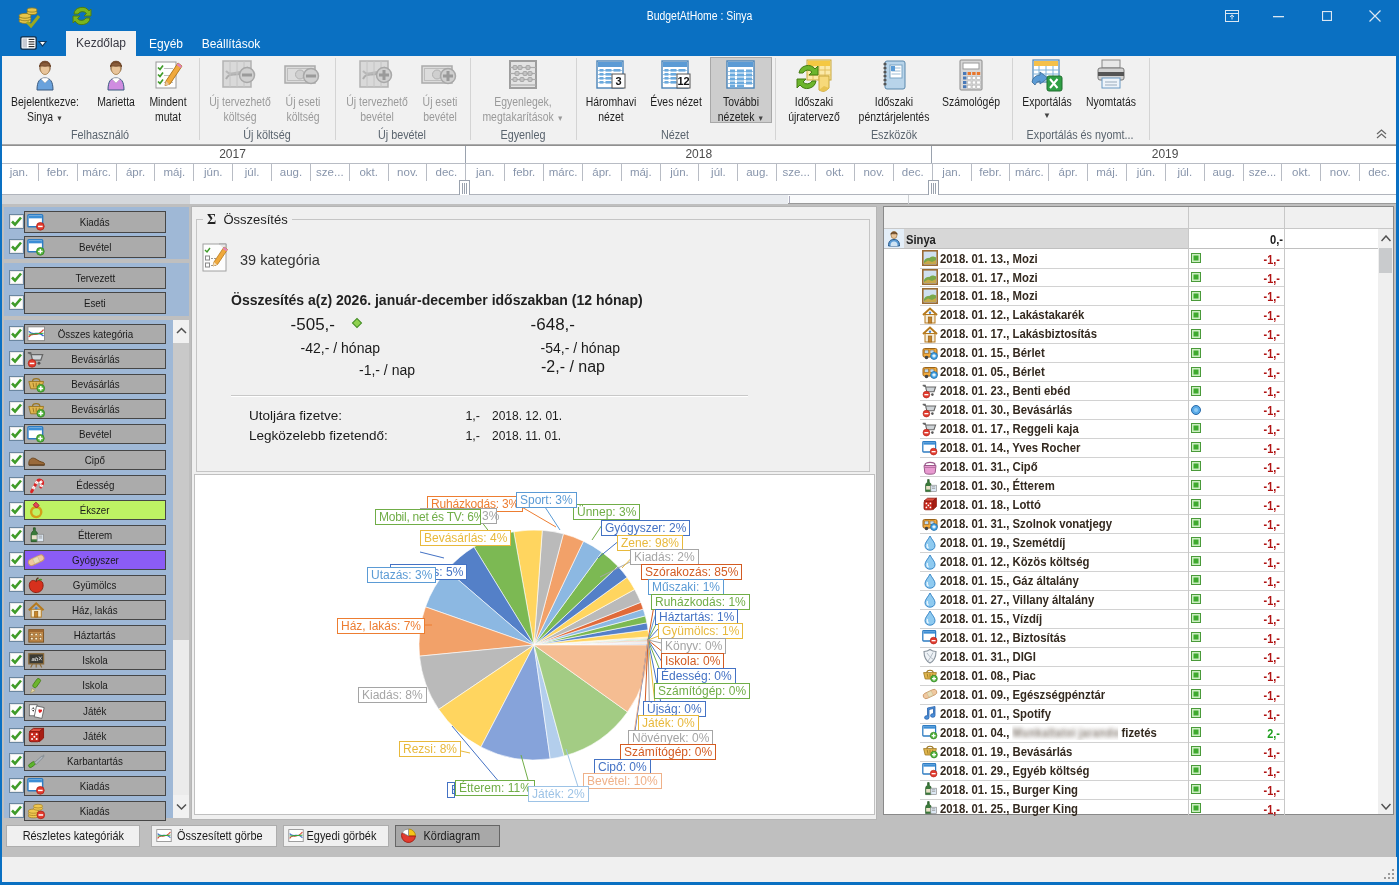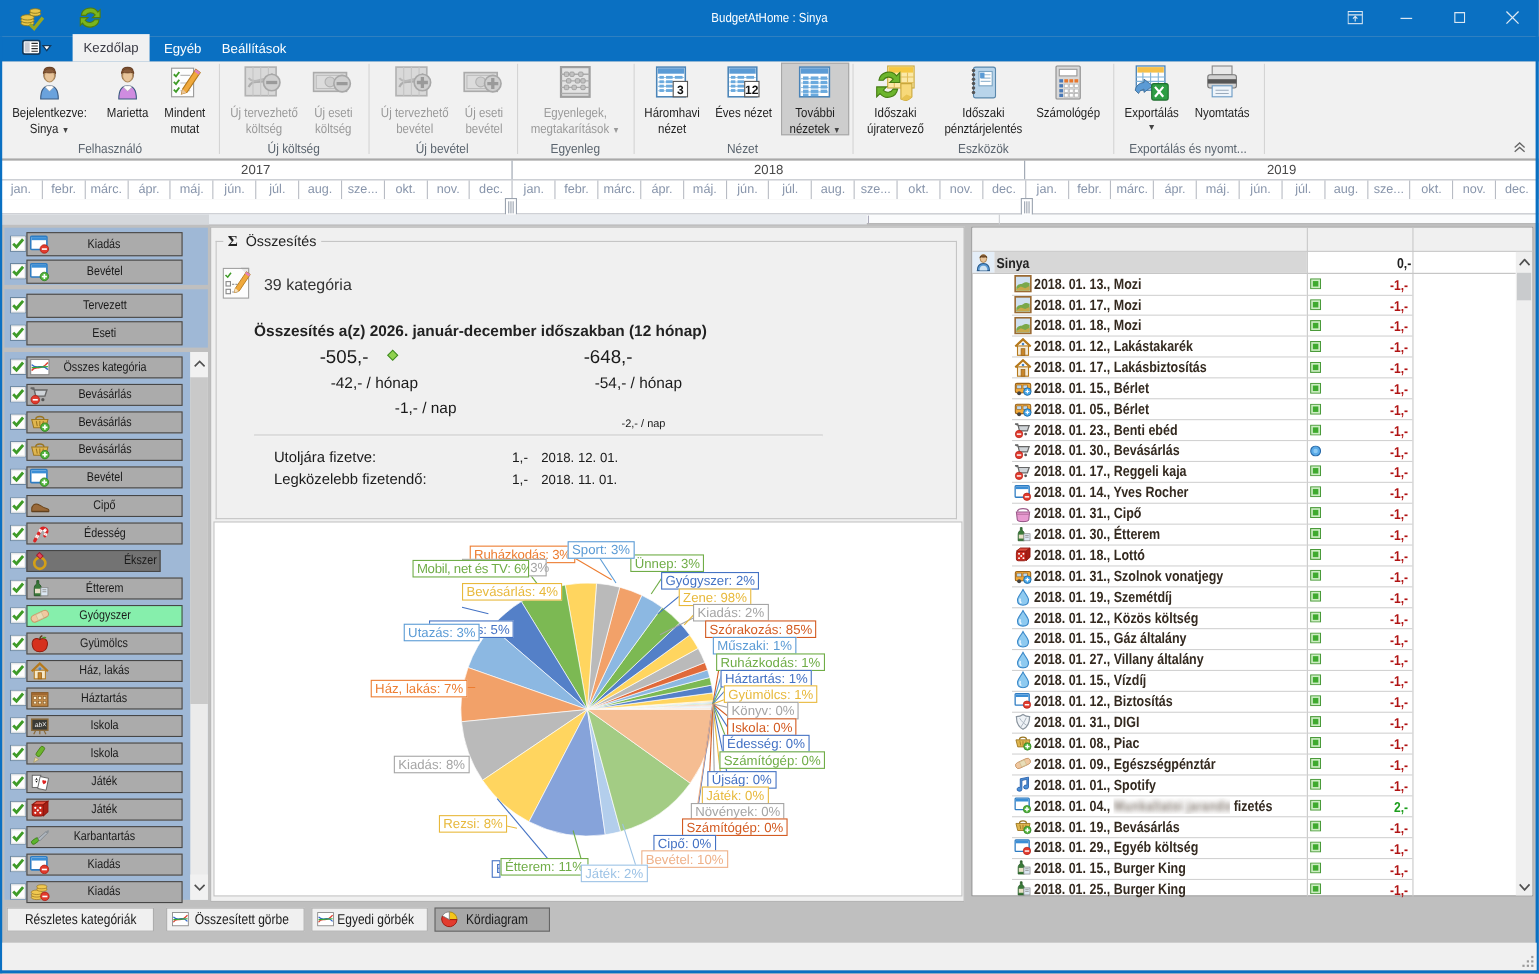--- a/index.html
+++ b/index.html
@@ -512,21 +512,21 @@
 <div class="abs" style="left:27px;top:476px;width:20px;height:20px;transform:scale(0.92);transform-origin:0 0"><svg width="20" height="20" viewBox="0 0 20 20">
 <path d="M5 17 L11 6 A3.2 3.2 0 0 1 16.8 8.5 L15 12" stroke="#d22" stroke-width="3.2" fill="none" stroke-linecap="round"></path>
 <path d="M6.5 14.2 L8.1 11.2 M9.7 8.4 L11.3 5.8 M14.2 5.6 L16.2 7.6 M16.3 9.4 L15.1 11.8" stroke="#fff" stroke-width="3.2" stroke-linecap="butt"></path>
 <path d="M5 17 L11 6 A3.2 3.2 0 0 1 16.8 8.5 L15 12" stroke="#c33" stroke-width="1" fill="none" opacity="0.3"></path>
 </svg></div>
 <svg class="abs" style="left:9px;top:502px" width="15" height="15" viewBox="0 0 15 15">
 <rect x="0.5" y="0.5" width="14" height="14" fill="#fff" stroke="#6a86a0"></rect>
 <rect x="1.5" y="1.5" width="12" height="12" fill="#fdfdfd" stroke="#e8e8e8"></rect>
 <path d="M3 7.5 L6 10.5 L12 3.5" stroke="#3f9b28" stroke-width="2.6" fill="none"></path>
 </svg>
-<div class="abs" style="left:24px;top:500px;width:122px;height:20px;background:#737373;border:1px solid #464646;color:#1a1a1a;font-size:11.5px;text-align:right;line-height:18px"><span style="display:inline-block;transform:scaleX(0.85)">Ékszer</span></div>
+<div class="abs" style="left:24px;top:500px;width:142px;height:20px;background:#bef264;border:1px solid #464646;color:#1a1a1a;font-size:11.5px;text-align:center;line-height:18px"><span style="display:inline-block;transform:scaleX(0.85)">Ékszer</span></div>
 <div class="abs" style="left:27px;top:501px;width:20px;height:20px;transform:scale(0.92);transform-origin:0 0"><svg width="20" height="20" viewBox="0 0 20 20">
 <circle cx="10" cy="12" r="5.5" fill="none" stroke="#d4a017" stroke-width="2.6"></circle>
 <rect x="7.5" y="2.5" width="5" height="4" fill="#e8475a" stroke="#a02030" transform="rotate(45 10 4.5)"></rect>
 </svg></div>
 <svg class="abs" style="left:9px;top:527px" width="15" height="15" viewBox="0 0 15 15">
 <rect x="0.5" y="0.5" width="14" height="14" fill="#fff" stroke="#6a86a0"></rect>
 <rect x="1.5" y="1.5" width="12" height="12" fill="#fdfdfd" stroke="#e8e8e8"></rect>
 <path d="M3 7.5 L6 10.5 L12 3.5" stroke="#3f9b28" stroke-width="2.6" fill="none"></path>
 </svg>
 <div class="abs" style="left:24px;top:525px;width:142px;height:20px;background:#ababab;border:1px solid #464646;color:#1a1a1a;font-size:11.5px;text-align:center;line-height:18px"><span style="display:inline-block;transform:scaleX(0.85)">Étterem</span></div>
@@ -535,21 +535,21 @@
 <rect x="5.2" y="10" width="5.6" height="4.5" fill="#e8e0c8"></rect>
 <rect x="11" y="9" width="7" height="8" fill="#dce8f4" stroke="#888" stroke-width="0.8"></rect>
 <line x1="12.5" y1="11" x2="16.5" y2="11" stroke="#999"></line>
       <line x1="12.5" y1="13" x2="16.5" y2="13" stroke="#999"></line>
 </svg></div>
 <svg class="abs" style="left:9px;top:552px" width="15" height="15" viewBox="0 0 15 15">
 <rect x="0.5" y="0.5" width="14" height="14" fill="#fff" stroke="#6a86a0"></rect>
 <rect x="1.5" y="1.5" width="12" height="12" fill="#fdfdfd" stroke="#e8e8e8"></rect>
 <path d="M3 7.5 L6 10.5 L12 3.5" stroke="#3f9b28" stroke-width="2.6" fill="none"></path>
 </svg>
-<div class="abs" style="left:24px;top:550px;width:142px;height:20px;background:#86efac;border:1px solid #464646;color:#1a1a1a;font-size:11.5px;text-align:center;line-height:18px"><span style="display:inline-block;transform:scaleX(0.85)">Gyógyszer</span></div>
+<div class="abs" style="left:24px;top:550px;width:142px;height:20px;background:#8b5cf6;border:1px solid #464646;color:#1a1a1a;font-size:11.5px;text-align:center;line-height:18px"><span style="display:inline-block;transform:scaleX(0.85)">Gyógyszer</span></div>
 <div class="abs" style="left:27px;top:551px;width:20px;height:20px;transform:scale(0.92);transform-origin:0 0"><svg width="20" height="20" viewBox="0 0 20 20">
 <rect x="1" y="6.5" width="18" height="7" rx="3.5" fill="#f0c8a0" stroke="#c89868" stroke-width="1" transform="rotate(-25 10 10)"></rect>
 <rect x="7" y="7" width="6" height="6" fill="#e8ddb8" stroke="#c8b888" stroke-width="0.6" transform="rotate(-25 10 10)"></rect>
 </svg></div>
 <svg class="abs" style="left:9px;top:577px" width="15" height="15" viewBox="0 0 15 15">
 <rect x="0.5" y="0.5" width="14" height="14" fill="#fff" stroke="#6a86a0"></rect>
 <rect x="1.5" y="1.5" width="12" height="12" fill="#fdfdfd" stroke="#e8e8e8"></rect>
 <path d="M3 7.5 L6 10.5 L12 3.5" stroke="#3f9b28" stroke-width="2.6" fill="none"></path>
 </svg>
 <div class="abs" style="left:24px;top:575px;width:142px;height:20px;background:#ababab;border:1px solid #464646;color:#1a1a1a;font-size:11.5px;text-align:center;line-height:18px"><span style="display:inline-block;transform:scaleX(0.85)">Gyümölcs</span></div>
@@ -710,21 +710,21 @@
 <div class="abs" style="left:240px;top:252px;font-size:14.5px;color:#333">39 kategória</div>
 <div class="abs" style="left:231px;top:292px;font-size:14px;font-weight:bold;color:#222">Összesítés a(z) 2026. január-december időszakban (12 hónap)</div>
 <div class="abs" style="left:240px;top:315px;width:95px;text-align:right;font-size:17px;color:#1a1a1a">-505,-</div>
 <div class="abs" style="left:480px;top:315px;width:95px;text-align:right;font-size:17px;color:#1a1a1a">-648,-</div>
 <svg class="abs" style="left:351px;top:317px" width="12" height="12" viewBox="0 0 12 12">
 <rect x="2.8" y="2.8" width="6.4" height="6.4" fill="#8fd14f" stroke="#3f8b1f" stroke-width="1" transform="rotate(45 6 6)"></rect>
   </svg>
 <div class="abs" style="left:240px;top:340px;width:140px;text-align:right;font-size:14px;color:#1a1a1a">-42,- / hónap</div>
 <div class="abs" style="left:480px;top:340px;width:140px;text-align:right;font-size:14px;color:#1a1a1a">-54,- / hónap</div>
 <div class="abs" style="left:275px;top:362px;width:140px;text-align:right;font-size:14px;color:#1a1a1a">-1,- / nap</div>
-<div class="abs" style="left:465px;top:380px;width:140px;text-align:right;font-size:10px;color:#1a1a1a">-2,- / nap</div>
+<div class="abs" style="left:465px;top:358px;width:140px;text-align:right;font-size:16px;color:#1a1a1a">-2,- / nap</div>
 <div class="abs" style="left:231px;top:395px;width:517px;height:2px;background:#c8c8c8;border-bottom:1px solid #fff"></div>
 <div class="abs" style="left:249px;top:408px;font-size:13.5px;color:#1a1a1a">Utoljára fizetve:</div>
 <div class="abs" style="left:430px;top:409px;width:50px;text-align:right;font-size:12.5px;color:#1a1a1a">1,-</div>
 <div class="abs" style="left:492px;top:409px;font-size:12px;color:#1a1a1a">2018. 12. 01.</div>
 <div class="abs" style="left:249px;top:428px;font-size:13.5px;color:#1a1a1a">Legközelebb fizetendő:</div>
 <div class="abs" style="left:430px;top:429px;width:50px;text-align:right;font-size:12.5px;color:#1a1a1a">1,-</div>
 <div class="abs" style="left:492px;top:429px;font-size:12px;color:#1a1a1a">2018. 11. 01.</div>
 <div class="abs" style="left:194px;top:474px;width:681px;height:341px;background:#fff;border:1px solid #c0c0c0"></div>
 <svg class="abs" style="left:415.5px;top:526.5px" width="236" height="236" viewBox="-118 -118 236 236">
     <path d="M0 0 L115.00 -0.00 A115.0 115.0 0 0 0 115.00 -1.00 Z" fill="#5480C8" stroke="#fff" stroke-width="0.6"></path>

